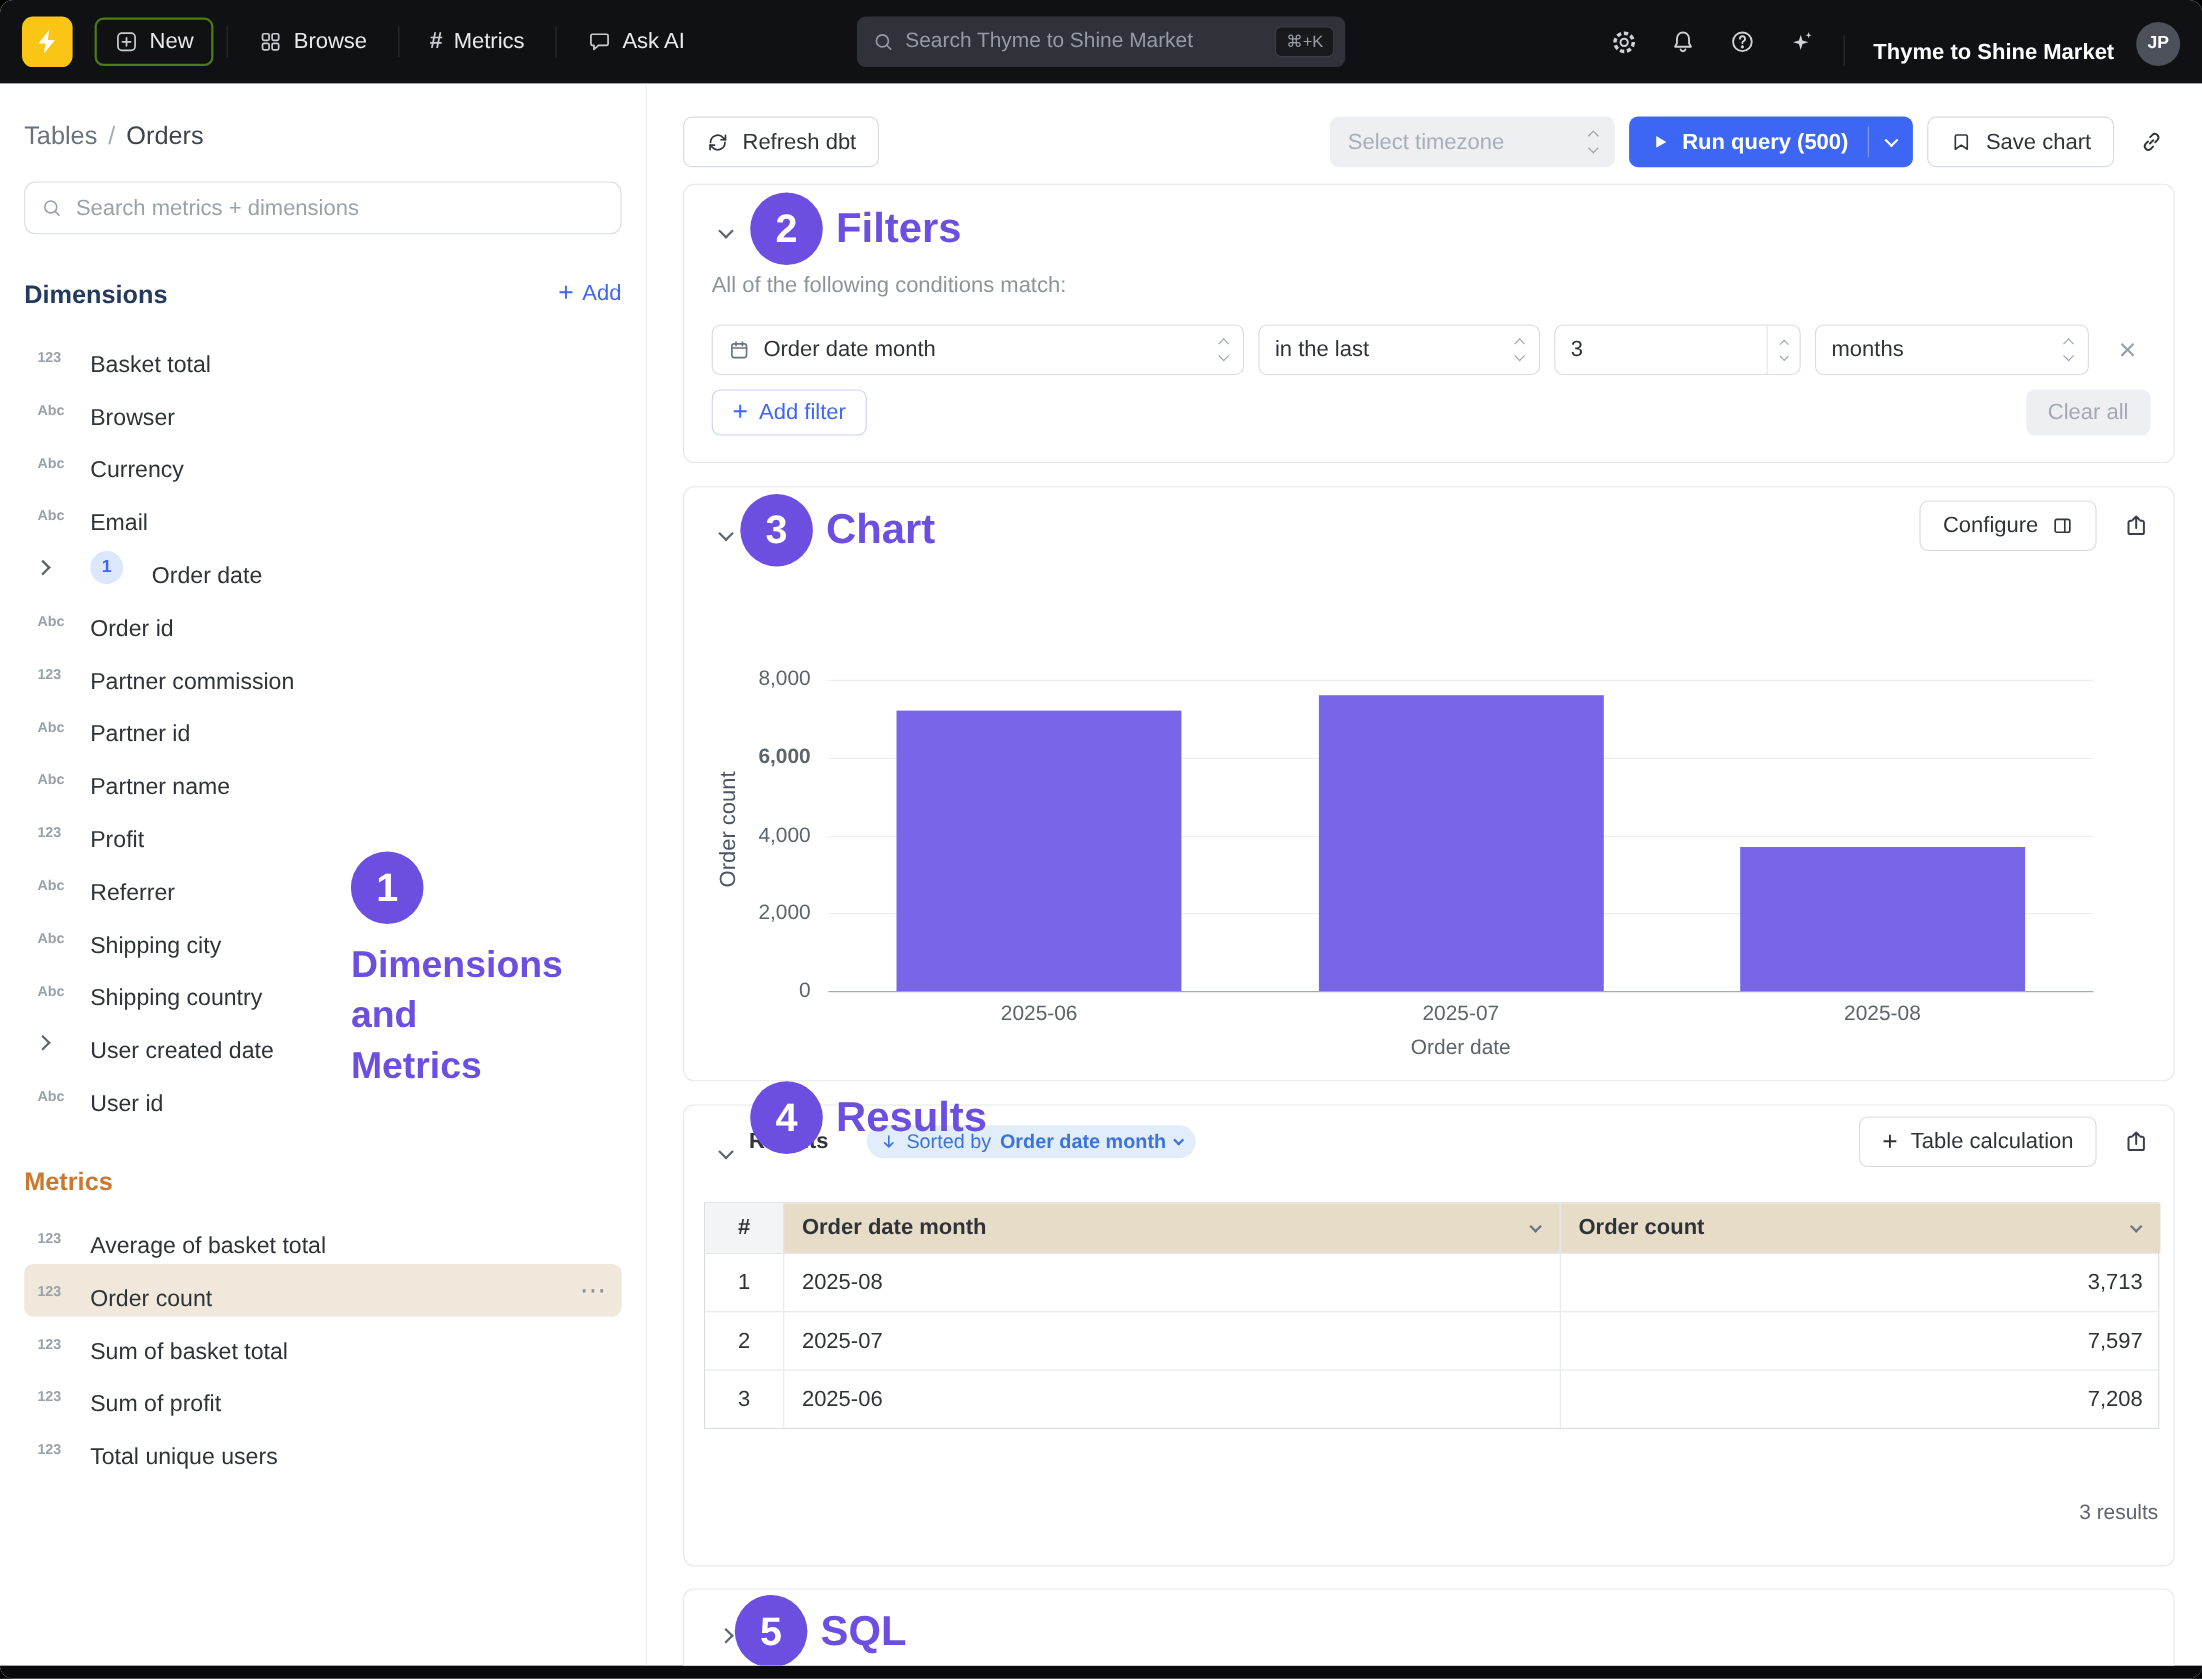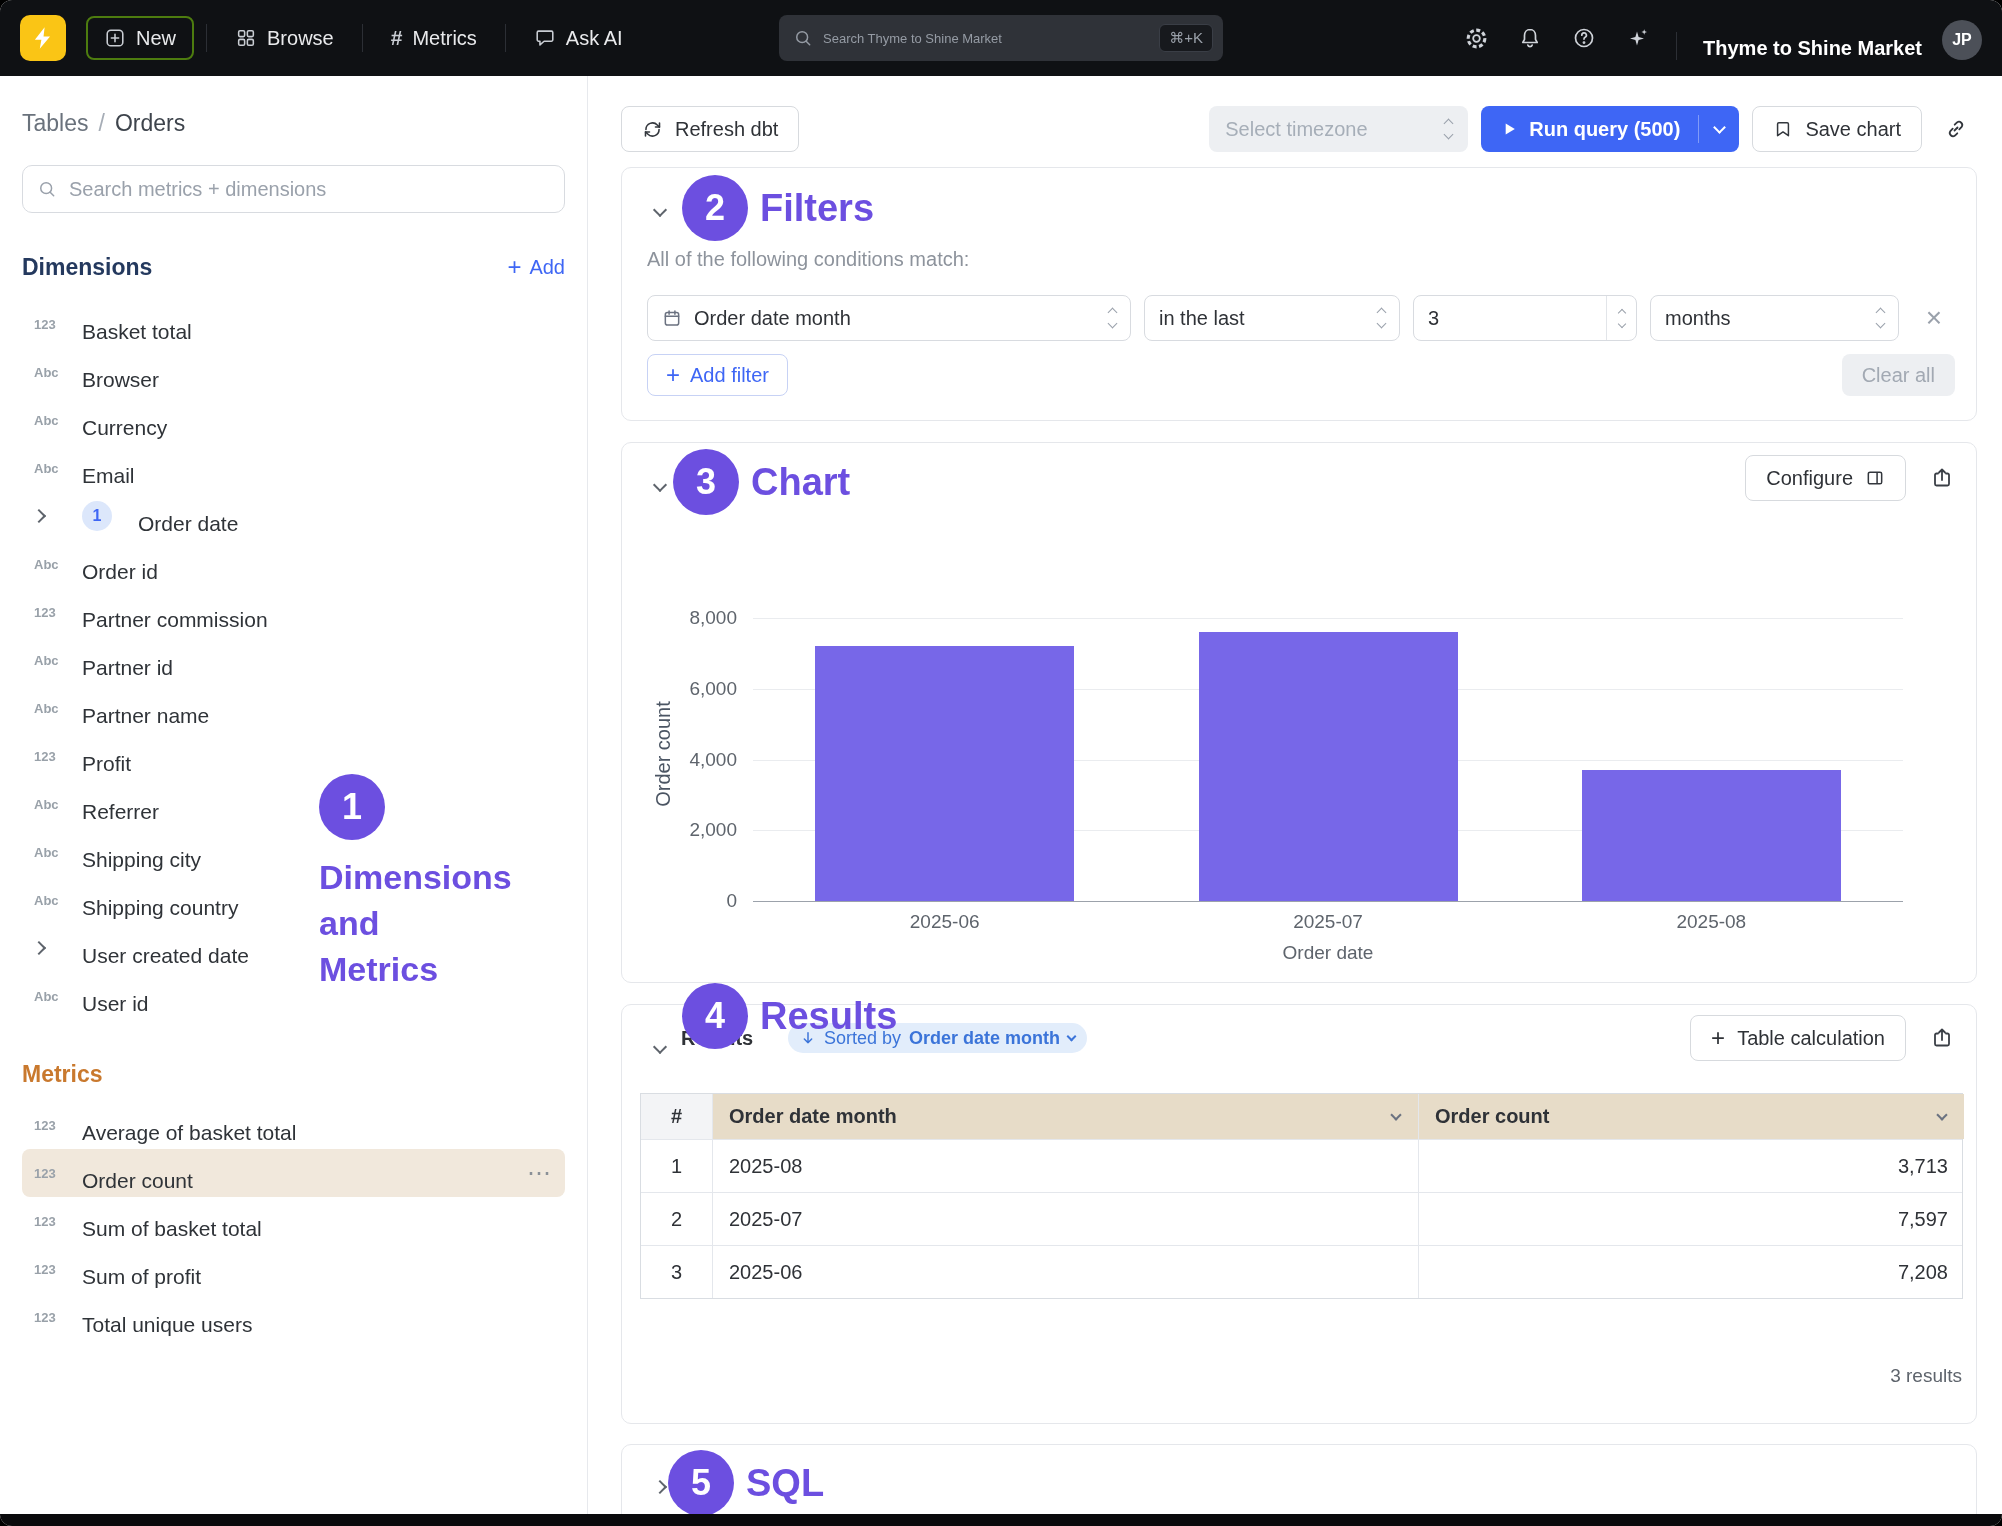--- a/index.html
+++ b/index.html
@@ -13,21 +13,21 @@
   .topnav { height:76px; flex:0 0 76px; background:var(--navbar-bg,#0F1114); display:flex; align-items:center; padding:0 20px; position:relative; }
   .logo { width:46px; height:46px; border-radius:10px; background:var(--logo-yellow,#FAC515); display:flex; align-items:center; justify-content:center; flex:0 0 auto; }
   .nav-buttons { display:flex; align-items:center; margin-left:20px; gap:6px; }
   .nav-btn { display:flex; align-items:center; gap:10px; height:44px; padding:0 16px; color:#E9EAEC; font-size:20px; font-weight:500; border-radius:8px; }
   .nav-btn svg, .nav-btn .hash { color:#C9CDD3; }
   .nav-btn-new { border:2px solid #4d7c0f; }
   .hash { font-size:21px; font-weight:700; }
   .nav-sep { width:1px; height:28px; background:#2C2F35; margin:0 6px; }
   .nav-search { position:absolute; left:779px; top:15px; width:444px; height:46px; background:#2F3238; border-radius:8px; display:flex; align-items:center; padding:0 10px 0 14px; gap:10px; }
   .nav-search svg { color:#959BA4; flex:0 0 auto; }
-  .nav-search input { flex:1; background:transparent; border:none; outline:none; color:#e5e5e5; font-size:13px; min-width:0; }
+  .nav-search input { flex:1; background:transparent; border:none; outline:none; color:#e5e5e5; font-size:19px; min-width:0; }
   .nav-search input::placeholder { color:#959BA4; }
   .kbd { background:#17191D; border:1px solid #3A3E46; border-radius:6px; padding:4px 9px; font-size:15px; color:#9AA0A9; }
   .nav-right { margin-left:auto; display:flex; align-items:flex-end; gap:10px; }
   .icon-btn { display:flex; align-items:center; justify-content:center; width:44px; height:44px; color:#CFD3D9; }
   .org-name { color:#fff; font-size:20px; font-weight:700; margin:0 10px; }
   .avatar { width:40px; height:40px; border-radius:50%; background:#4C5058; color:#fff; font-size:16px; font-weight:700; display:flex; align-items:center; justify-content:center; }
 
   .body-row { display:flex; height:1438px; flex:0 0 1438px; }
   .bottom-strip { height:12px; flex:0 0 12px; background:#0A0A0C; }
 
@@ -481,21 +481,21 @@
         <div class="chart-area" id="chart-area">
           <div class="ylab">Order count</div>
           <div class="xlab">Order date</div>
         <div class="gline axisline" style="top: 458px;"></div>
             <div class="ytick" style="top: 447px;">0</div>
             <div class="gline" style="top: 387.25px;"></div>
             <div class="ytick" style="top: 376.25px;">2,000</div>
             <div class="gline" style="top: 316.5px;"></div>
             <div class="ytick" style="top: 305.5px;">4,000</div>
             <div class="gline" style="top: 245.75px;"></div>
-            <div class="ytick" style="top: 234.75px;">6,000</div>
+            <div class="ytick" style="top: 234.75px; font-weight: bold;">6,000</div>
             <div class="gline" style="top: 175px;"></div>
             <div class="ytick" style="top: 164px;">8,000</div>
             <div class="bar" style="left: 193.167px; top: 203.017px; width: 259px; height: 254.983px;"></div>
             <div class="xtick" style="left: 202.667px;">2025-06</div>
             <div class="bar" style="left: 576.5px; top: 189.256px; width: 259px; height: 268.744px;"></div>
             <div class="xtick" style="left: 586px;">2025-07</div>
             <div class="bar" style="left: 959.833px; top: 326.653px; width: 259px; height: 131.347px;"></div>
             <div class="xtick" style="left: 969.333px;">2025-08</div>
           </div>
       </section>

